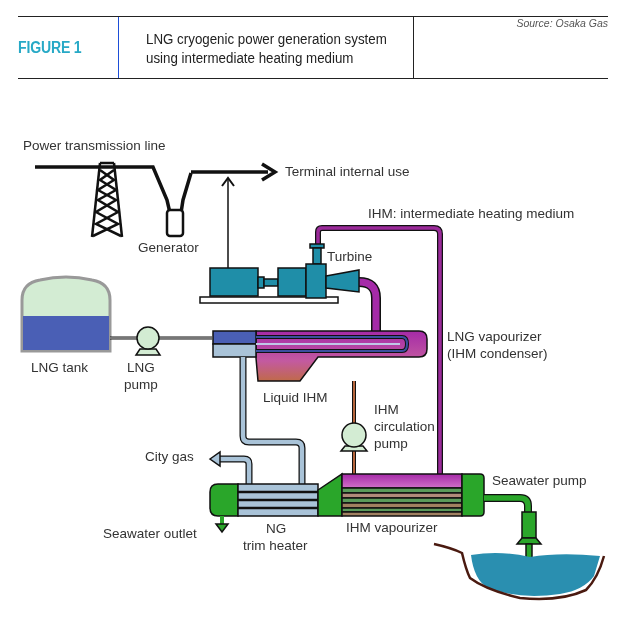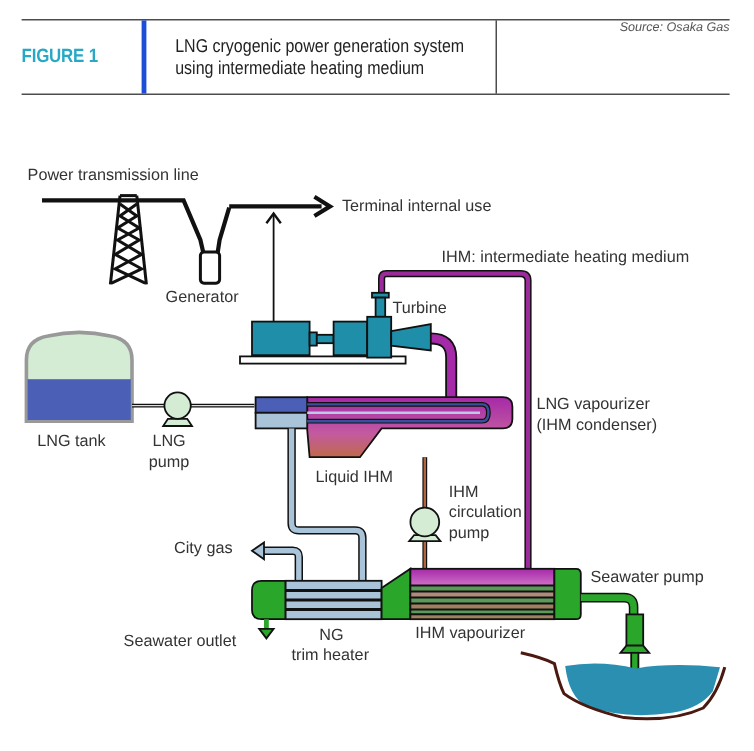--- a/index.html
+++ b/index.html
@@ -1,18 +1,18 @@
 <!DOCTYPE html>
 <html><head>
   <meta charset="utf-8">
   <style>
     html, body { margin: 0; padding: 0; background: #ffffff; }
     body { width: 628px; height: 626px; position: relative; overflow: hidden; font-family: "Liberation Sans", sans-serif; }
     .header { position: absolute; left: 18px; top: 16px; width: 590px; height: 61px; border-top: 1px solid #222; border-bottom: 1px solid #222; }
-    .hdr-fig { position: absolute; left: 0; top: 0; width: 100px; height: 61px; border-right: 4px solid #1d4ed8; display: flex; align-items: center; }
+    .hdr-fig { position: absolute; left: 0; top: 0; width: 100px; height: 61px; border-right: 1px solid #1d4ed8; display: flex; align-items: center; }
     .hdr-fig span { color: #27a9c6; font-weight: bold; font-size: 16px; letter-spacing: -0.2px; font-family: "Liberation Sans", sans-serif; transform: scaleX(0.88); transform-origin: left center; display: inline-block; }
     .hdr-title { position: absolute; left: 101px; top: 0; width: 295px; height: 61px; border-right: 1px solid #222; display: flex; flex-direction: column; justify-content: center; padding-left: 27px; box-sizing: border-box; }
     .hdr-title span { font-size: 15.5px; color: #222; line-height: 19px; display: block; transform: scaleX(0.86); transform-origin: left center; white-space: nowrap; }
     .hdr-src { position: absolute; right: 0; top: 0; height: 61px; display: flex; }
     .hdr-src span { font-size: 10.5px; font-style: italic; color: #555; }
     svg.diagram { position: absolute; left: 0; top: 0; }
     .lbl { font-family: "Liberation Sans", sans-serif; font-size: 13.5px; fill: #333; }
   </style>
 </head>
 <body>

